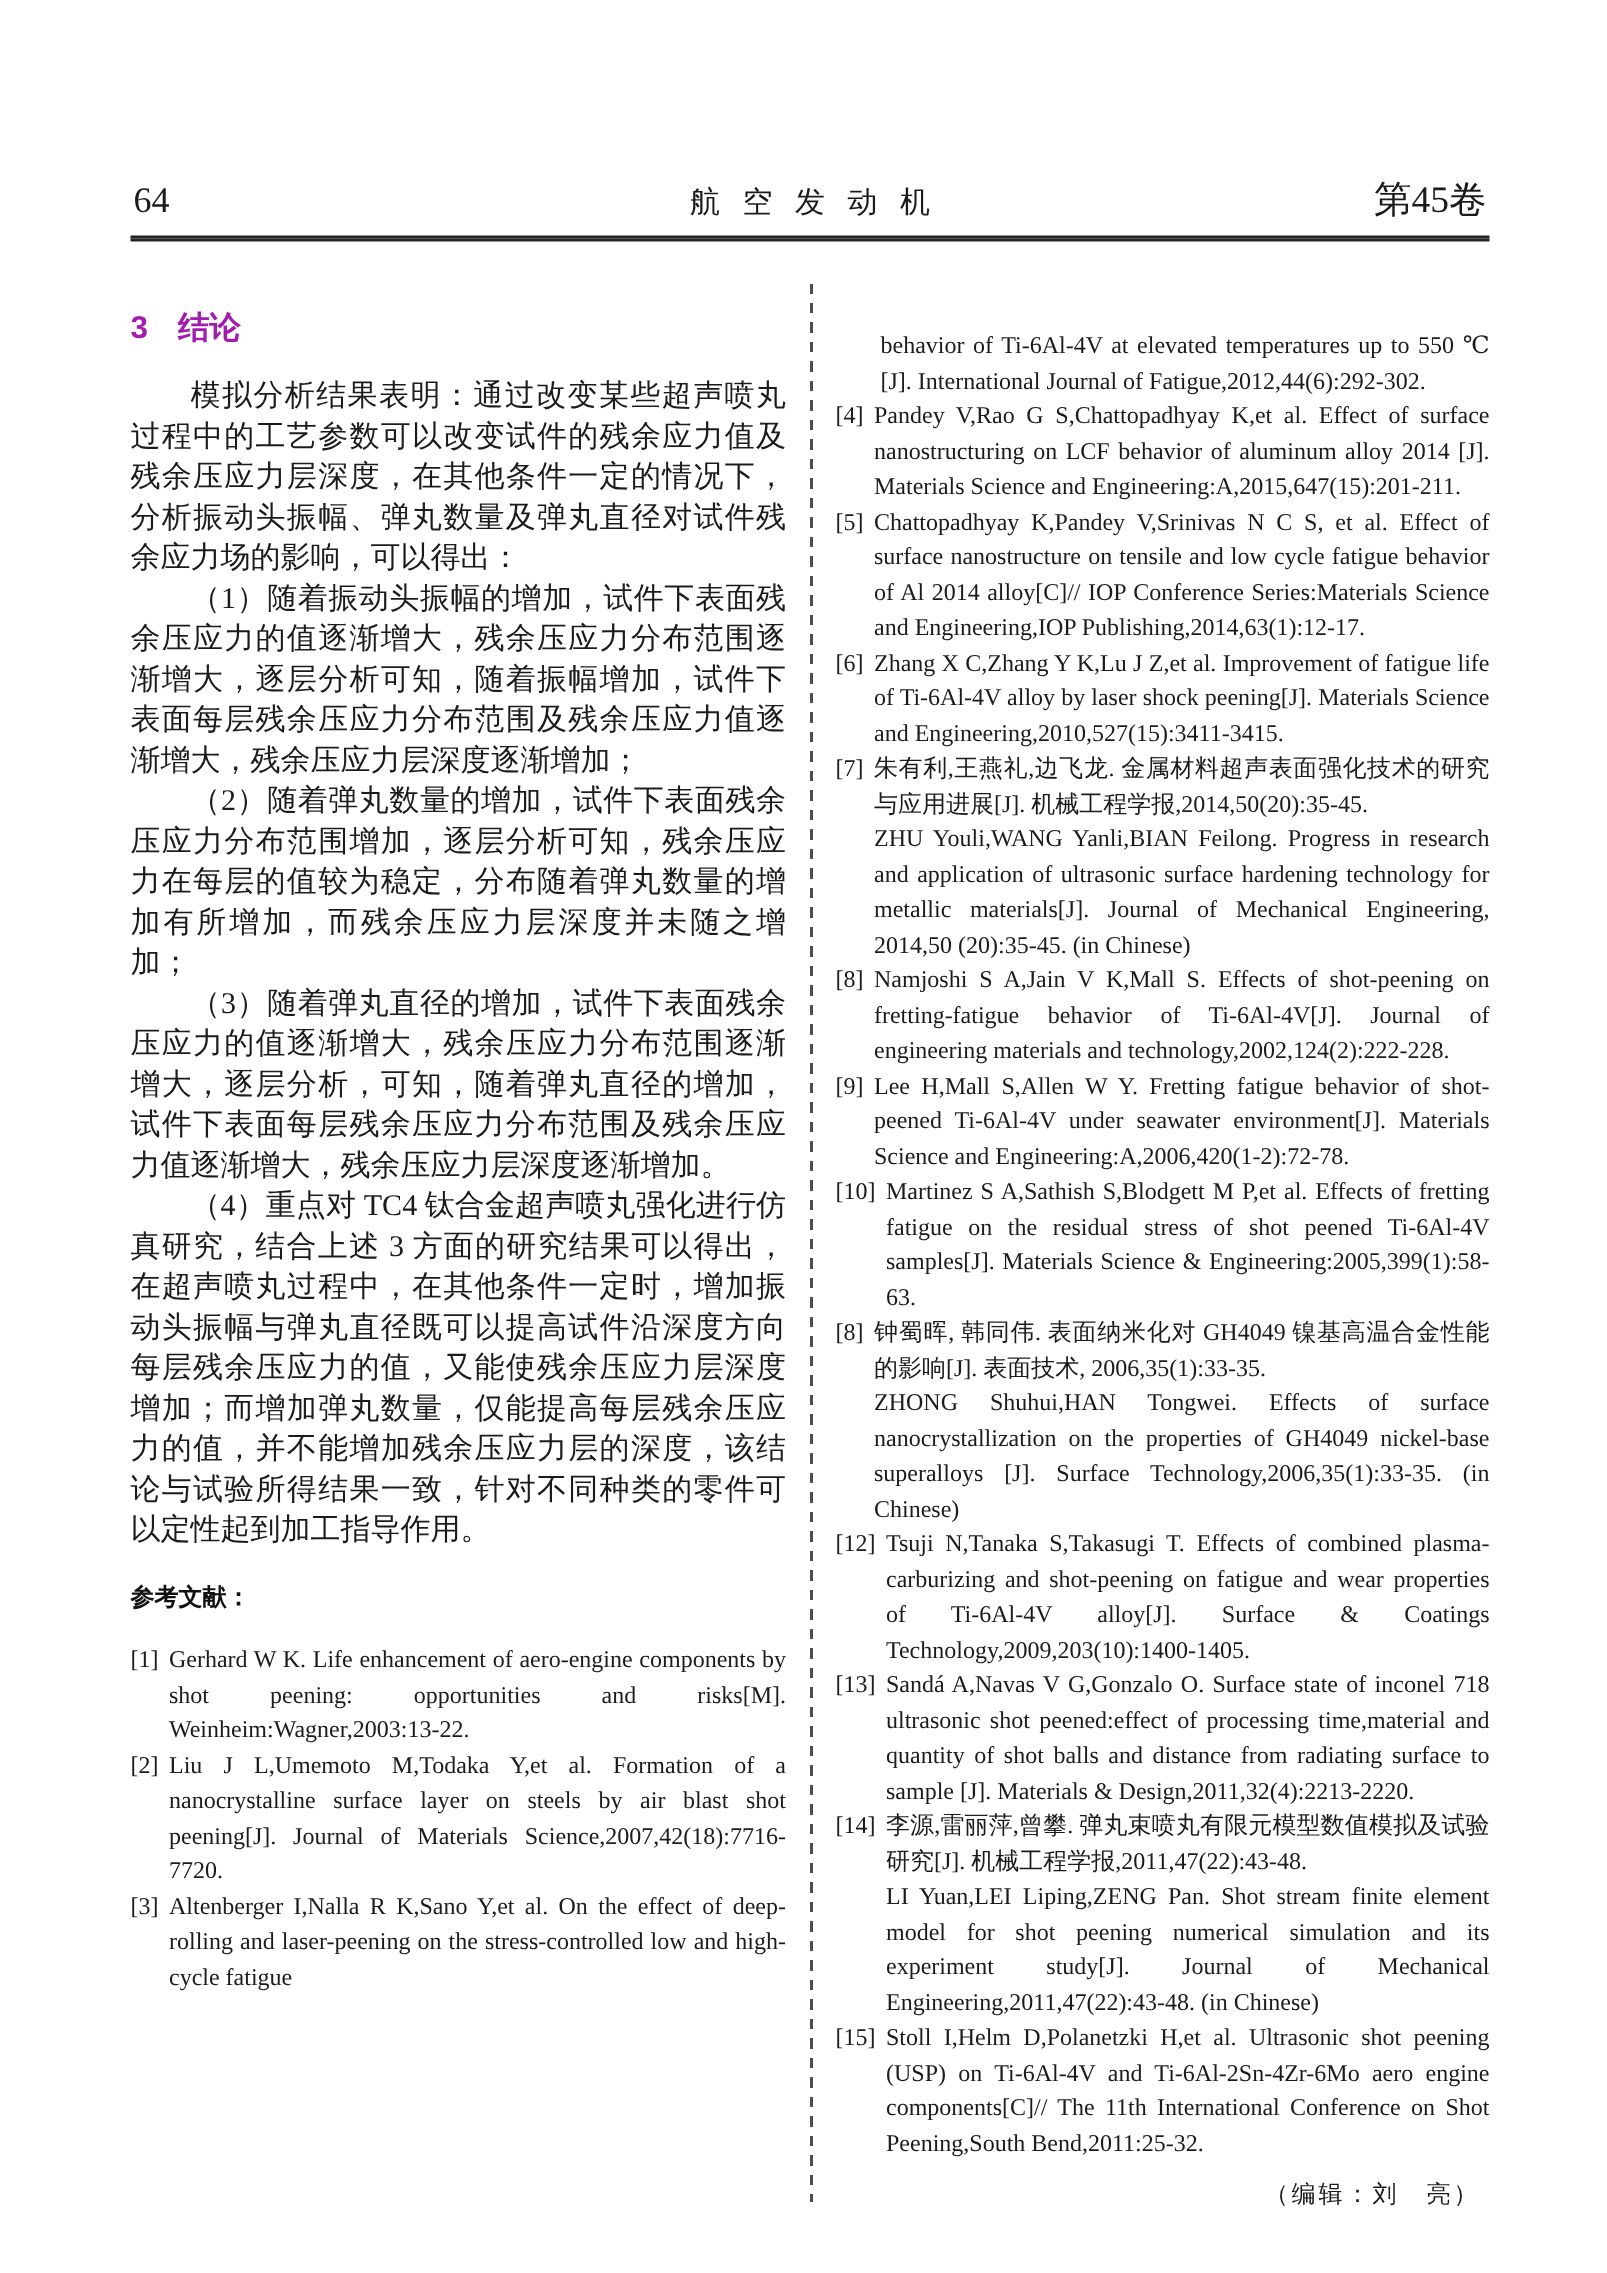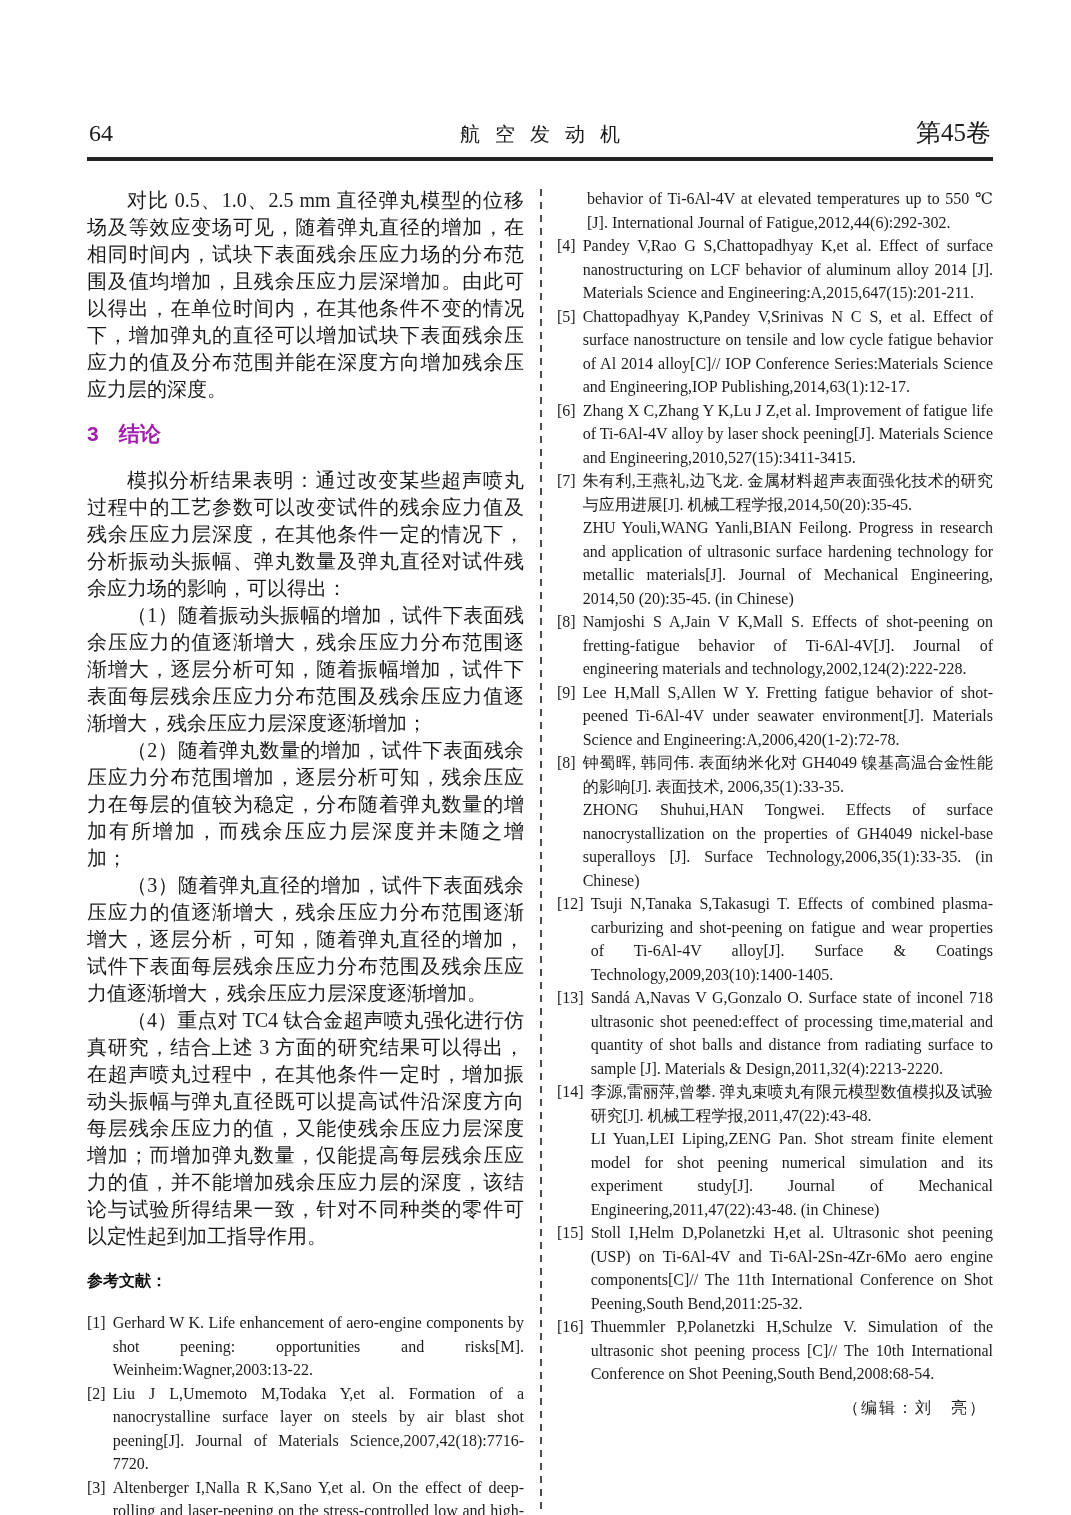--- a/index.html
+++ b/index.html
@@ -60,20 +60,21 @@
     display: flex; align-items: flex-start;
     font-size: 16px; line-height: 23.5px;
   }
   .ref-label { white-space: nowrap; margin-right: 7px; }
   .ref-body  { flex: 1; }
   .ref-text, .ref-trans { display: block; text-align: justify; }
   .ref-cont {
     padding-left: 30px;
     font-size: 16px; line-height: 23.5px;
     text-align: justify;
+    margin-top: 32px;
   }
 
   .editor-note {
     font-size: 16px; text-align: right;
     padding-right: 6px; margin-top: 12px;
     letter-spacing: 2px;
   }
 </style>
 </head>
 <body>
@@ -83,21 +84,20 @@
   <div class="header">
     <span class="page-num">64</span>
     <span class="journal">航空发动机</span>
     <span class="volume">第45卷</span>
   </div>
   <div class="header-rule"></div>
 
   <div class="columns">
 
     <div class="col-left">
-      <p class="body-cn indent">对比 0.5、1.0、2.5 mm 直径弹丸模型的位移场及等效应变场可见，随着弹丸直径的增加，在相同时间内，试块下表面残余压应力场的分布范围及值均增加，且残余压应力层深增加。由此可以得出，在单位时间内，在其他条件不变的情况下，增加弹丸的直径可以增加试块下表面残余压应力的值及分布范围并能在深度方向增加残余压应力层的深度。</p>
 
       <h2 class="section-heading">
         <span class="sec-num">3</span><span>结论</span>
       </h2>
 
       <p class="body-cn indent">模拟分析结果表明：通过改变某些超声喷丸过程中的工艺参数可以改变试件的残余应力值及残余压应力层深度，在其他条件一定的情况下，分析振动头振幅、弹丸数量及弹丸直径对试件残余应力场的影响，可以得出：</p>
       <p class="body-cn indent">（1）随着振动头振幅的增加，试件下表面残余压应力的值逐渐增大，残余压应力分布范围逐渐增大，逐层分析可知，随着振幅增加，试件下表面每层残余压应力分布范围及残余压应力值逐渐增大，残余压应力层深度逐渐增加；</p>
       <p class="body-cn indent">（2）随着弹丸数量的增加，试件下表面残余压应力分布范围增加，逐层分析可知，残余压应力在每层的值较为稳定，分布随着弹丸数量的增加有所增加，而残余压应力层深度并未随之增加；</p>
       <p class="body-cn indent">（3）随着弹丸直径的增加，试件下表面残余压应力的值逐渐增大，残余压应力分布范围逐渐增大，逐层分析，可知，随着弹丸直径的增加，试件下表面每层残余压应力分布范围及残余压应力值逐渐增大，残余压应力层深度逐渐增加。</p>
       <p class="body-cn indent">（4）重点对 TC4 钛合金超声喷丸强化进行仿真研究，结合上述 3 方面的研究结果可以得出，在超声喷丸过程中，在其他条件一定时，增加振动头振幅与弹丸直径既可以提高试件沿深度方向每层残余压应力的值，又能使残余压应力层深度增加；而增加弹丸数量，仅能提高每层残余压应力的值，并不能增加残余压应力层的深度，该结论与试验所得结果一致，针对不同种类的零件可以定性起到加工指导作用。</p>
@@ -161,20 +161,26 @@
             <span class="ref-text">Namjoshi S A,Jain V K,Mall S. Effects of shot-peening on fretting-fatigue behavior of Ti-6Al-4V[J]. Journal of engineering materials and technology,2002,124(2):222-228.</span>
           </span>
       </div>
       <div class="ref">
         <span class="ref-label">[9]</span>
         <span class="ref-body">
             <span class="ref-text">Lee H,Mall S,Allen W Y. Fretting fatigue behavior of shot-peened Ti-6Al-4V under seawater environment[J]. Materials Science and Engineering:A,2006,420(1-2):72-78.</span>
           </span>
       </div>
       <div class="ref">
+        <span class="ref-label">[10]</span>
+        <span class="ref-body">
+            <span class="ref-text">Martinez S A,Sathish S,Blodgett M P,et al. Effects of fretting fatigue on the residual stress of shot peened Ti-6Al-4V samples[J]. Materials Science &amp; Engineering:2005,399(1):58-63.</span>
+          </span>
+      </div>
+      <div class="ref">
         <span class="ref-label">[8]</span>
         <span class="ref-body">
           <span class="ref-text">钟蜀晖, 韩同伟. 表面纳米化对 GH4049 镍基高温合金性能的影响[J]. 表面技术, 2006,35(1):33-35.</span>
           <span class="ref-trans">ZHONG Shuhui,HAN Tongwei. Effects of surface nanocrystallization on the properties of GH4049 nickel-base superalloys [J]. Surface Technology,2006,35(1):33-35. (in Chinese)</span>
         </span>
       </div>
       <div class="ref">
         <span class="ref-label">[12]</span>
         <span class="ref-body">
             <span class="ref-text">Tsuji N,Tanaka S,Takasugi T. Effects of combined plasma-carburizing and shot-peening on fatigue and wear properties of Ti-6Al-4V alloy[J]. Surface &amp; Coatings Technology,2009,203(10):1400-1405.</span>
@@ -190,25 +196,19 @@
         <span class="ref-label">[14]</span>
         <span class="ref-body">
           <span class="ref-text">李源,雷丽萍,曾攀. 弹丸束喷丸有限元模型数值模拟及试验研究[J]. 机械工程学报,2011,47(22):43-48.</span>
           <span class="ref-trans">LI Yuan,LEI Liping,ZENG Pan. Shot stream finite element model for shot peening numerical simulation and its experiment study[J]. Journal of Mechanical Engineering,2011,47(22):43-48. (in Chinese)</span>
         </span>
       </div>
       <div class="ref">
         <span class="ref-label">[15]</span>
         <span class="ref-body">
             <span class="ref-text">Stoll I,Helm D,Polanetzki H,et al. Ultrasonic shot peening (USP) on Ti-6Al-4V and Ti-6Al-2Sn-4Zr-6Mo aero engine components[C]// The 11th International Conference on Shot Peening,South Bend,2011:25-32.</span>
-          </span>
-      </div>
-      <div class="ref">
-        <span class="ref-label">[16]</span>
-        <span class="ref-body">
-            <span class="ref-text">Thuemmler P,Polanetzki H,Schulze V. Simulation of the ultrasonic shot peening process [C]// The 10th International Conference on Shot Peening,South Bend,2008:68-54.</span>
           </span>
       </div>
 
       <div class="editor-note">（编辑：刘　亮）</div>
     </div>
   </div>
 </div>
 
 </body></html>

